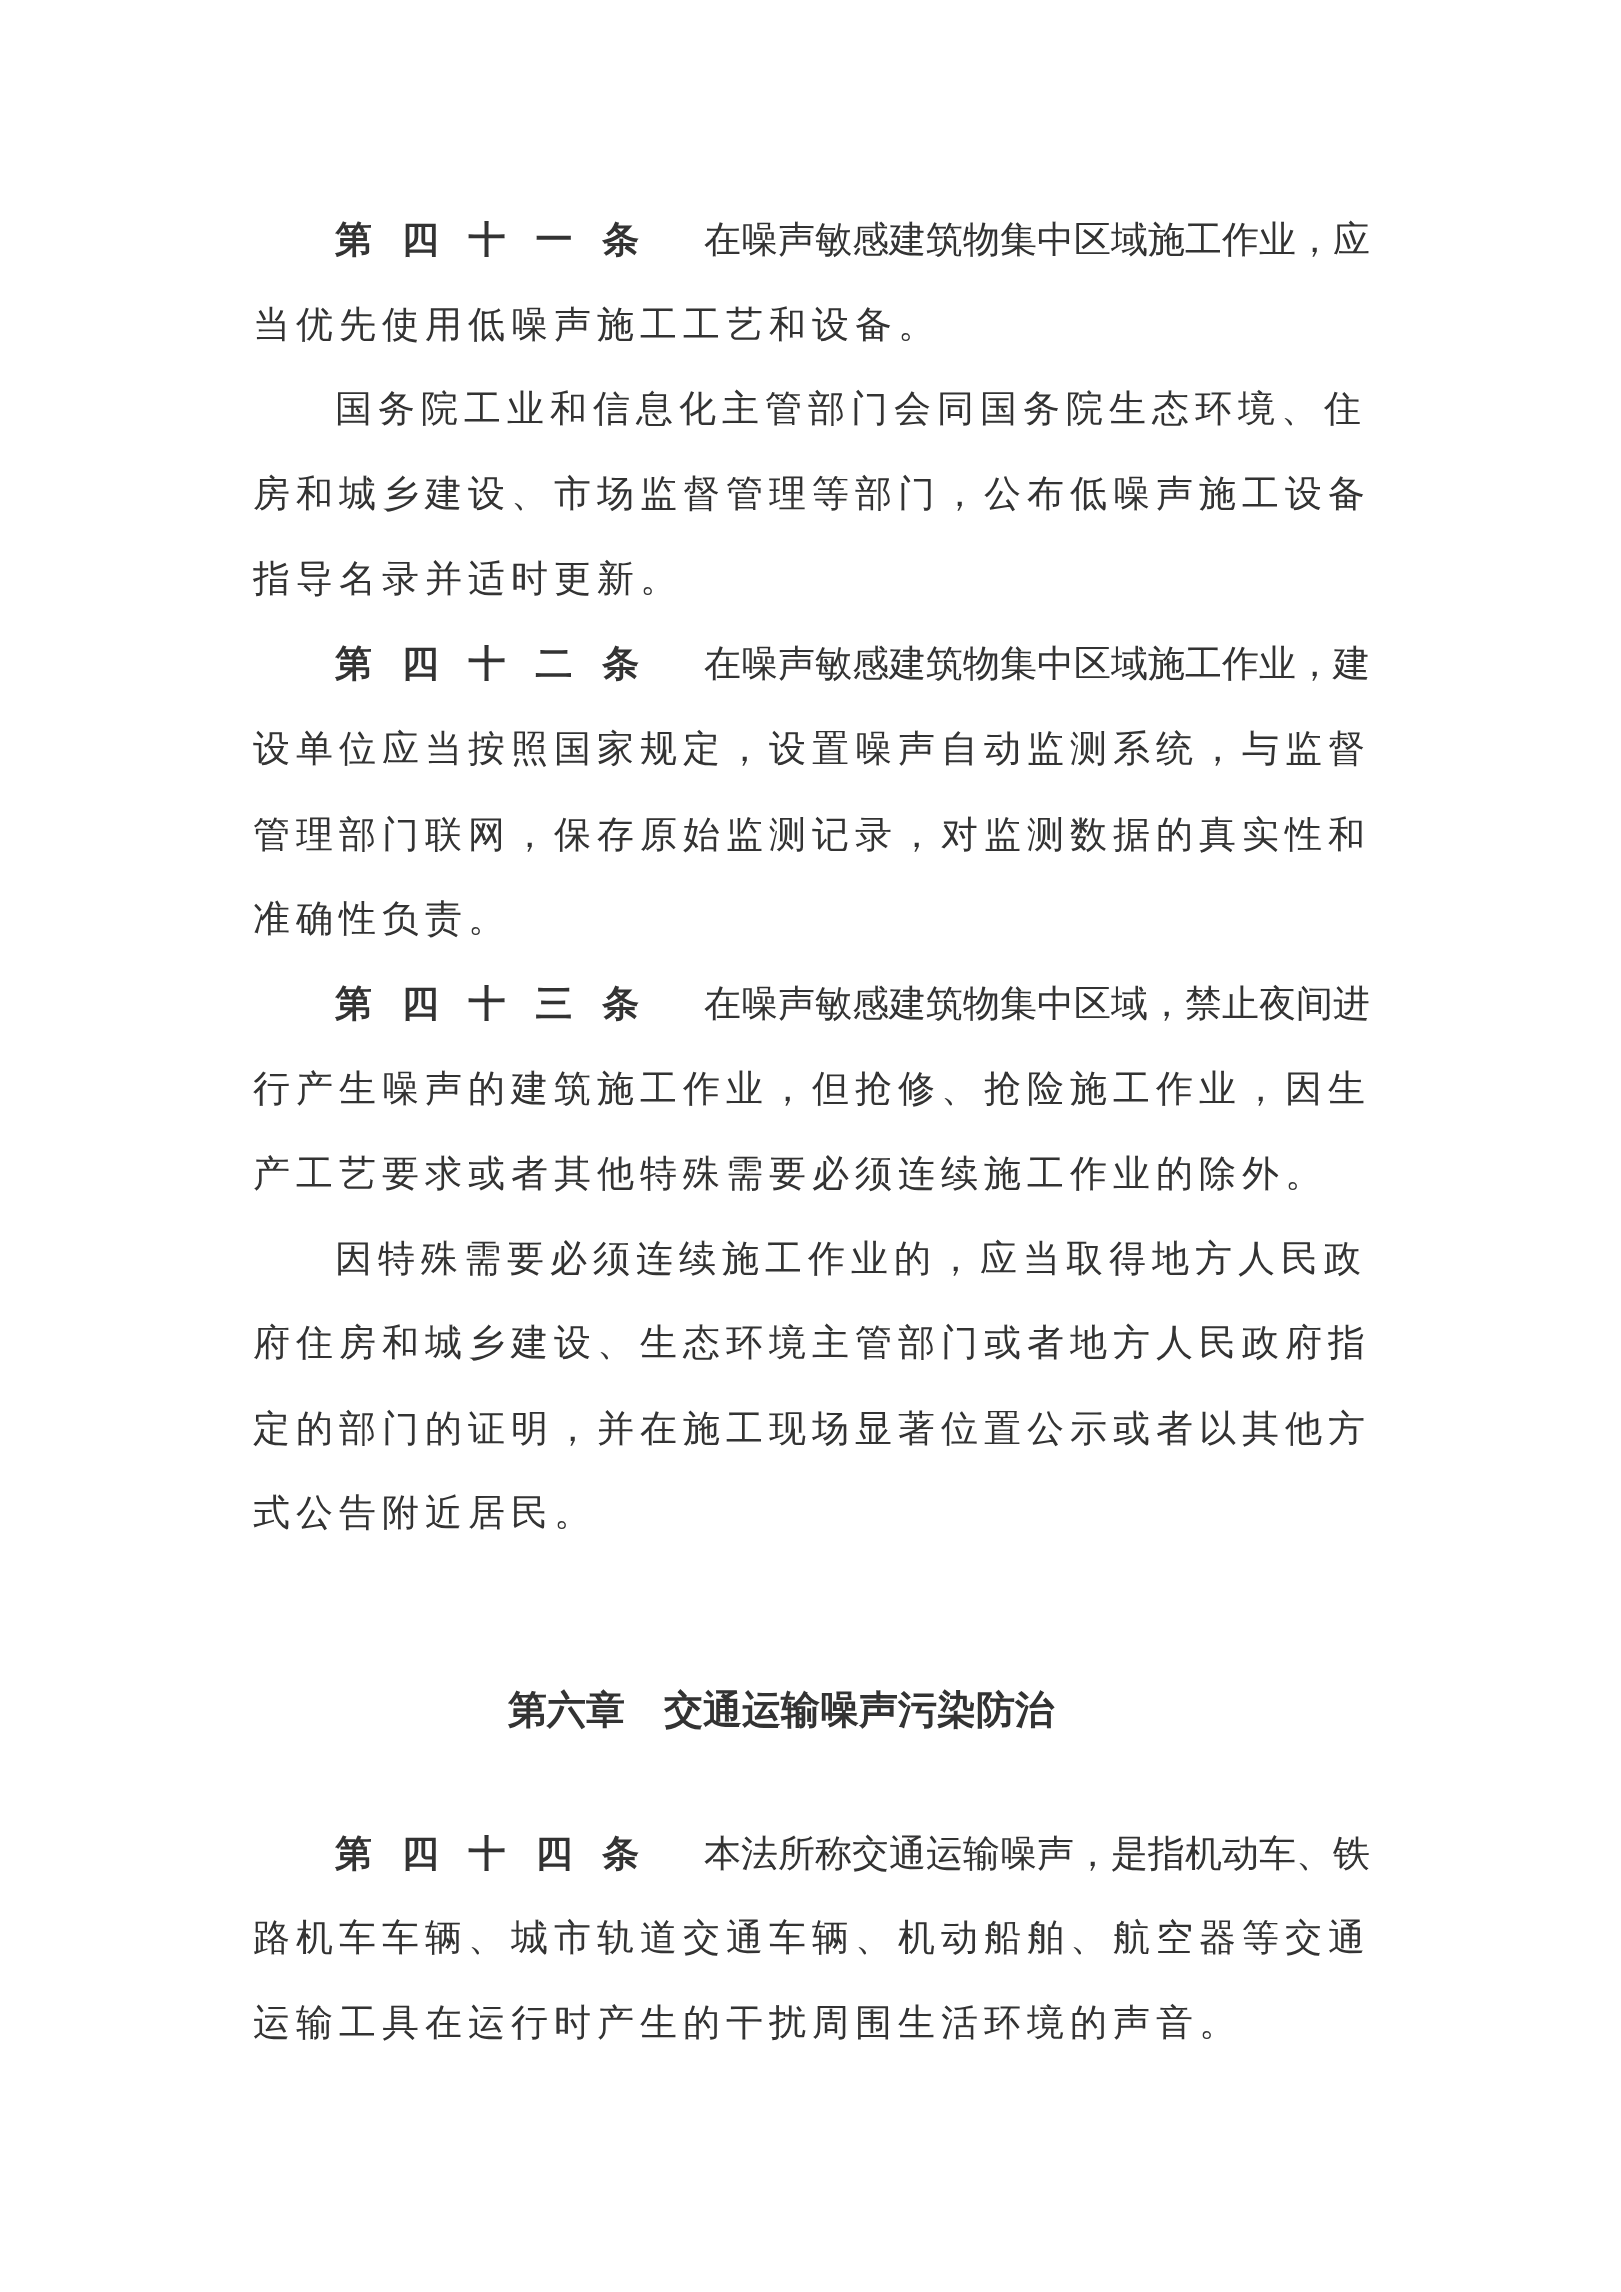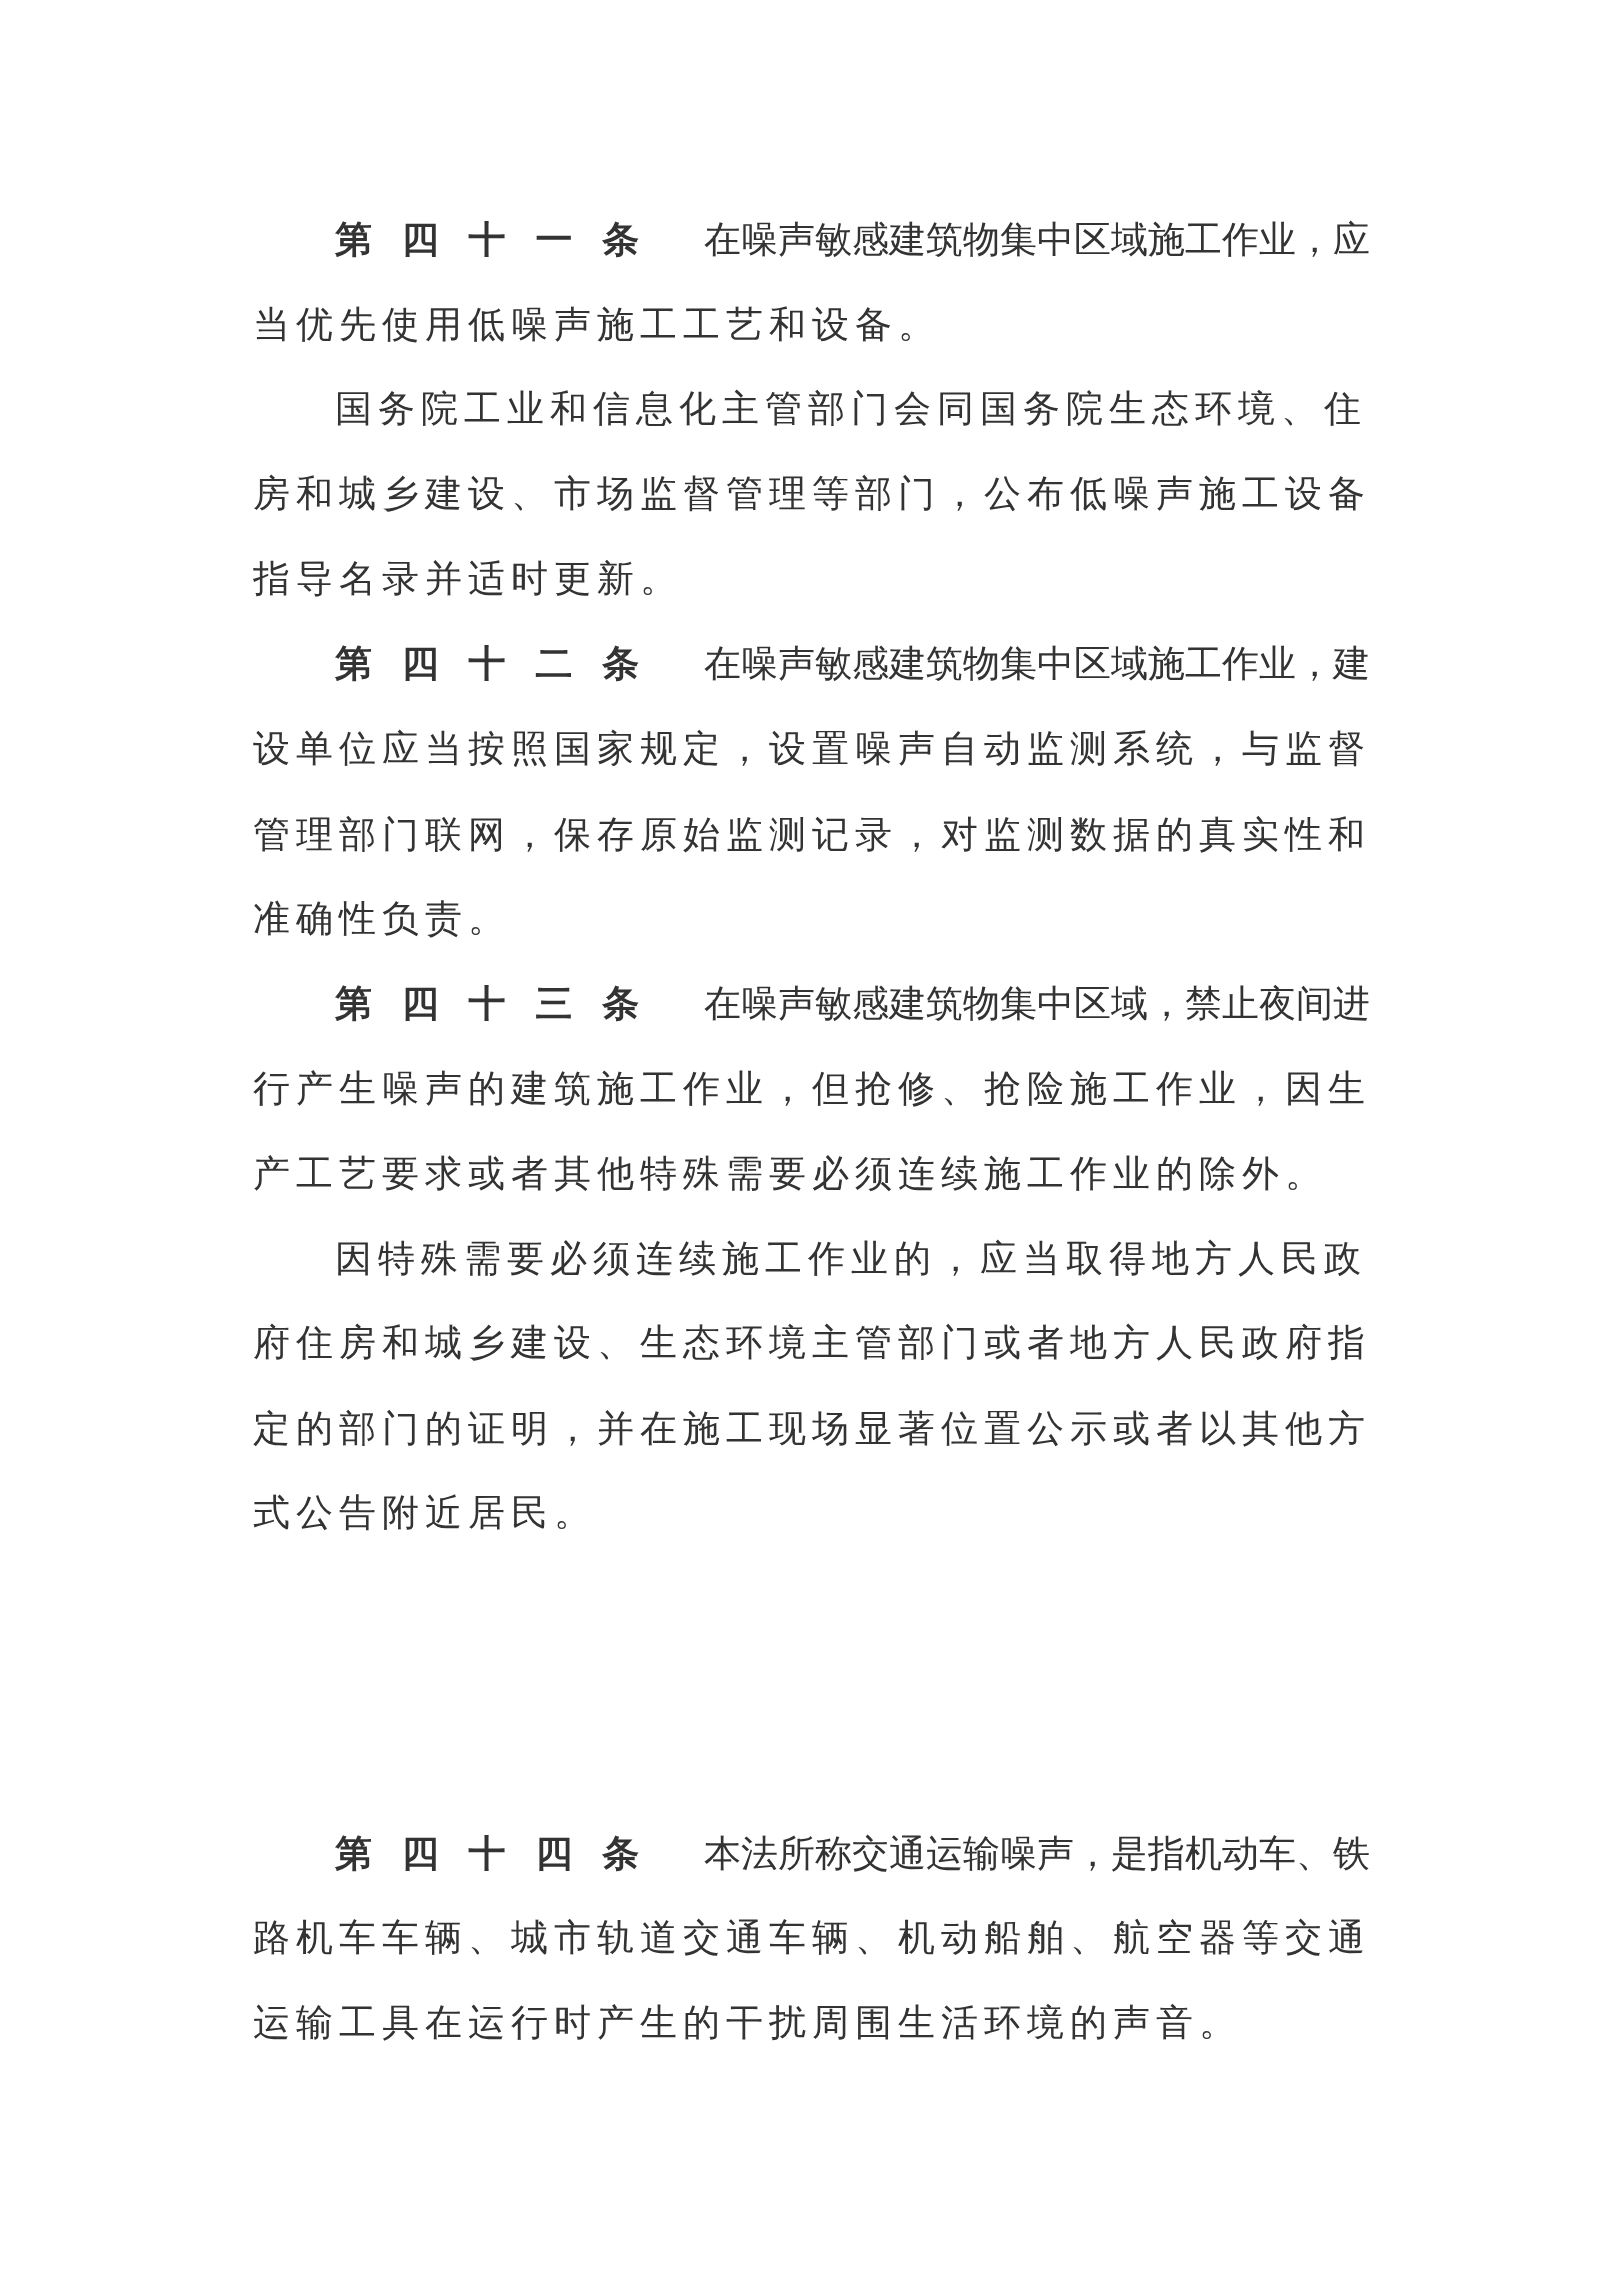--- a/index.html
+++ b/index.html
@@ -53,19 +53,20 @@
   <div class="line last" style="top: 897px; letter-spacing: 0px;"><span style="display: inline-block; width: 43px; text-align: center;">准</span><span style="display: inline-block; width: 43px; text-align: center;">确</span><span style="display: inline-block; width: 43px; text-align: center;">性</span><span style="display: inline-block; width: 43px; text-align: center;">负</span><span style="display: inline-block; width: 43px; text-align: center;">责</span><span style="display: inline-block; width: 43px; text-align: center;">。</span></div>
 
   <div class="line indent" style="top:982px;"><span class="article-head">第四十三条</span><span><span style="display: inline-block; width: 37px; text-align: center;">在</span><span style="display: inline-block; width: 37px; text-align: center;">噪</span><span style="display: inline-block; width: 37px; text-align: center;">声</span><span style="display: inline-block; width: 37px; text-align: center;">敏</span><span style="display: inline-block; width: 37px; text-align: center;">感</span><span style="display: inline-block; width: 37px; text-align: center;">建</span><span style="display: inline-block; width: 37px; text-align: center;">筑</span><span style="display: inline-block; width: 37px; text-align: center;">物</span><span style="display: inline-block; width: 37px; text-align: center;">集</span><span style="display: inline-block; width: 37px; text-align: center;">中</span><span style="display: inline-block; width: 37px; text-align: center;">区</span><span style="display: inline-block; width: 37px; text-align: center;">域</span><span style="display: inline-block; width: 37px; text-align: center;">，</span><span style="display: inline-block; width: 37px; text-align: center;">禁</span><span style="display: inline-block; width: 37px; text-align: center;">止</span><span style="display: inline-block; width: 37px; text-align: center;">夜</span><span style="display: inline-block; width: 37px; text-align: center;">间</span><span style="display: inline-block; width: 37px; text-align: center;">进</span></span></div>
   <div class="line" style="top:1067px;"><span style="display: inline-block; width: 43px; text-align: center;">行</span><span style="display: inline-block; width: 43px; text-align: center;">产</span><span style="display: inline-block; width: 43px; text-align: center;">生</span><span style="display: inline-block; width: 43px; text-align: center;">噪</span><span style="display: inline-block; width: 43px; text-align: center;">声</span><span style="display: inline-block; width: 43px; text-align: center;">的</span><span style="display: inline-block; width: 43px; text-align: center;">建</span><span style="display: inline-block; width: 43px; text-align: center;">筑</span><span style="display: inline-block; width: 43px; text-align: center;">施</span><span style="display: inline-block; width: 43px; text-align: center;">工</span><span style="display: inline-block; width: 43px; text-align: center;">作</span><span style="display: inline-block; width: 43px; text-align: center;">业</span><span style="display: inline-block; width: 43px; text-align: center;">，</span><span style="display: inline-block; width: 43px; text-align: center;">但</span><span style="display: inline-block; width: 43px; text-align: center;">抢</span><span style="display: inline-block; width: 43px; text-align: center;">修</span><span style="display: inline-block; width: 43px; text-align: center;">、</span><span style="display: inline-block; width: 43px; text-align: center;">抢</span><span style="display: inline-block; width: 43px; text-align: center;">险</span><span style="display: inline-block; width: 43px; text-align: center;">施</span><span style="display: inline-block; width: 43px; text-align: center;">工</span><span style="display: inline-block; width: 43px; text-align: center;">作</span><span style="display: inline-block; width: 43px; text-align: center;">业</span><span style="display: inline-block; width: 43px; text-align: center;">，</span><span style="display: inline-block; width: 43px; text-align: center;">因</span><span style="display: inline-block; width: 43px; text-align: center;">生</span></div>
   <div class="line last" style="top: 1152px; letter-spacing: 0px;"><span style="display: inline-block; width: 43px; text-align: center;">产</span><span style="display: inline-block; width: 43px; text-align: center;">工</span><span style="display: inline-block; width: 43px; text-align: center;">艺</span><span style="display: inline-block; width: 43px; text-align: center;">要</span><span style="display: inline-block; width: 43px; text-align: center;">求</span><span style="display: inline-block; width: 43px; text-align: center;">或</span><span style="display: inline-block; width: 43px; text-align: center;">者</span><span style="display: inline-block; width: 43px; text-align: center;">其</span><span style="display: inline-block; width: 43px; text-align: center;">他</span><span style="display: inline-block; width: 43px; text-align: center;">特</span><span style="display: inline-block; width: 43px; text-align: center;">殊</span><span style="display: inline-block; width: 43px; text-align: center;">需</span><span style="display: inline-block; width: 43px; text-align: center;">要</span><span style="display: inline-block; width: 43px; text-align: center;">必</span><span style="display: inline-block; width: 43px; text-align: center;">须</span><span style="display: inline-block; width: 43px; text-align: center;">连</span><span style="display: inline-block; width: 43px; text-align: center;">续</span><span style="display: inline-block; width: 43px; text-align: center;">施</span><span style="display: inline-block; width: 43px; text-align: center;">工</span><span style="display: inline-block; width: 43px; text-align: center;">作</span><span style="display: inline-block; width: 43px; text-align: center;">业</span><span style="display: inline-block; width: 43px; text-align: center;">的</span><span style="display: inline-block; width: 43px; text-align: center;">除</span><span style="display: inline-block; width: 43px; text-align: center;">外</span><span style="display: inline-block; width: 43px; text-align: center;">。</span></div>
   <div class="line indent" style="top:1237px;"><span style="display: inline-block; width: 43px; text-align: center;">因</span><span style="display: inline-block; width: 43px; text-align: center;">特</span><span style="display: inline-block; width: 43px; text-align: center;">殊</span><span style="display: inline-block; width: 43px; text-align: center;">需</span><span style="display: inline-block; width: 43px; text-align: center;">要</span><span style="display: inline-block; width: 43px; text-align: center;">必</span><span style="display: inline-block; width: 43px; text-align: center;">须</span><span style="display: inline-block; width: 43px; text-align: center;">连</span><span style="display: inline-block; width: 43px; text-align: center;">续</span><span style="display: inline-block; width: 43px; text-align: center;">施</span><span style="display: inline-block; width: 43px; text-align: center;">工</span><span style="display: inline-block; width: 43px; text-align: center;">作</span><span style="display: inline-block; width: 43px; text-align: center;">业</span><span style="display: inline-block; width: 43px; text-align: center;">的</span><span style="display: inline-block; width: 43px; text-align: center;">，</span><span style="display: inline-block; width: 43px; text-align: center;">应</span><span style="display: inline-block; width: 43px; text-align: center;">当</span><span style="display: inline-block; width: 43px; text-align: center;">取</span><span style="display: inline-block; width: 43px; text-align: center;">得</span><span style="display: inline-block; width: 43px; text-align: center;">地</span><span style="display: inline-block; width: 43px; text-align: center;">方</span><span style="display: inline-block; width: 43px; text-align: center;">人</span><span style="display: inline-block; width: 43px; text-align: center;">民</span><span style="display: inline-block; width: 43px; text-align: center;">政</span></div>
   <div class="line" style="top:1321px;"><span style="display: inline-block; width: 43px; text-align: center;">府</span><span style="display: inline-block; width: 43px; text-align: center;">住</span><span style="display: inline-block; width: 43px; text-align: center;">房</span><span style="display: inline-block; width: 43px; text-align: center;">和</span><span style="display: inline-block; width: 43px; text-align: center;">城</span><span style="display: inline-block; width: 43px; text-align: center;">乡</span><span style="display: inline-block; width: 43px; text-align: center;">建</span><span style="display: inline-block; width: 43px; text-align: center;">设</span><span style="display: inline-block; width: 43px; text-align: center;">、</span><span style="display: inline-block; width: 43px; text-align: center;">生</span><span style="display: inline-block; width: 43px; text-align: center;">态</span><span style="display: inline-block; width: 43px; text-align: center;">环</span><span style="display: inline-block; width: 43px; text-align: center;">境</span><span style="display: inline-block; width: 43px; text-align: center;">主</span><span style="display: inline-block; width: 43px; text-align: center;">管</span><span style="display: inline-block; width: 43px; text-align: center;">部</span><span style="display: inline-block; width: 43px; text-align: center;">门</span><span style="display: inline-block; width: 43px; text-align: center;">或</span><span style="display: inline-block; width: 43px; text-align: center;">者</span><span style="display: inline-block; width: 43px; text-align: center;">地</span><span style="display: inline-block; width: 43px; text-align: center;">方</span><span style="display: inline-block; width: 43px; text-align: center;">人</span><span style="display: inline-block; width: 43px; text-align: center;">民</span><span style="display: inline-block; width: 43px; text-align: center;">政</span><span style="display: inline-block; width: 43px; text-align: center;">府</span><span style="display: inline-block; width: 43px; text-align: center;">指</span></div>
   <div class="line" style="top:1407px;"><span style="display: inline-block; width: 43px; text-align: center;">定</span><span style="display: inline-block; width: 43px; text-align: center;">的</span><span style="display: inline-block; width: 43px; text-align: center;">部</span><span style="display: inline-block; width: 43px; text-align: center;">门</span><span style="display: inline-block; width: 43px; text-align: center;">的</span><span style="display: inline-block; width: 43px; text-align: center;">证</span><span style="display: inline-block; width: 43px; text-align: center;">明</span><span style="display: inline-block; width: 43px; text-align: center;">，</span><span style="display: inline-block; width: 43px; text-align: center;">并</span><span style="display: inline-block; width: 43px; text-align: center;">在</span><span style="display: inline-block; width: 43px; text-align: center;">施</span><span style="display: inline-block; width: 43px; text-align: center;">工</span><span style="display: inline-block; width: 43px; text-align: center;">现</span><span style="display: inline-block; width: 43px; text-align: center;">场</span><span style="display: inline-block; width: 43px; text-align: center;">显</span><span style="display: inline-block; width: 43px; text-align: center;">著</span><span style="display: inline-block; width: 43px; text-align: center;">位</span><span style="display: inline-block; width: 43px; text-align: center;">置</span><span style="display: inline-block; width: 43px; text-align: center;">公</span><span style="display: inline-block; width: 43px; text-align: center;">示</span><span style="display: inline-block; width: 43px; text-align: center;">或</span><span style="display: inline-block; width: 43px; text-align: center;">者</span><span style="display: inline-block; width: 43px; text-align: center;">以</span><span style="display: inline-block; width: 43px; text-align: center;">其</span><span style="display: inline-block; width: 43px; text-align: center;">他</span><span style="display: inline-block; width: 43px; text-align: center;">方</span></div>
   <div class="line last" style="top: 1491px; letter-spacing: 0px;"><span style="display: inline-block; width: 43px; text-align: center;">式</span><span style="display: inline-block; width: 43px; text-align: center;">公</span><span style="display: inline-block; width: 43px; text-align: center;">告</span><span style="display: inline-block; width: 43px; text-align: center;">附</span><span style="display: inline-block; width: 43px; text-align: center;">近</span><span style="display: inline-block; width: 43px; text-align: center;">居</span><span style="display: inline-block; width: 43px; text-align: center;">民</span><span style="display: inline-block; width: 43px; text-align: center;">。</span></div>
 
+  <div class="chapter"><span>第六章</span><span class="gap"></span><span>交通运输噪声污染防治</span></div>
 
   <div class="line indent" style="top:1832px;"><span class="article-head">第四十四条</span><span><span style="display: inline-block; width: 37px; text-align: center;">本</span><span style="display: inline-block; width: 37px; text-align: center;">法</span><span style="display: inline-block; width: 37px; text-align: center;">所</span><span style="display: inline-block; width: 37px; text-align: center;">称</span><span style="display: inline-block; width: 37px; text-align: center;">交</span><span style="display: inline-block; width: 37px; text-align: center;">通</span><span style="display: inline-block; width: 37px; text-align: center;">运</span><span style="display: inline-block; width: 37px; text-align: center;">输</span><span style="display: inline-block; width: 37px; text-align: center;">噪</span><span style="display: inline-block; width: 37px; text-align: center;">声</span><span style="display: inline-block; width: 37px; text-align: center;">，</span><span style="display: inline-block; width: 37px; text-align: center;">是</span><span style="display: inline-block; width: 37px; text-align: center;">指</span><span style="display: inline-block; width: 37px; text-align: center;">机</span><span style="display: inline-block; width: 37px; text-align: center;">动</span><span style="display: inline-block; width: 37px; text-align: center;">车</span><span style="display: inline-block; width: 37px; text-align: center;">、</span><span style="display: inline-block; width: 37px; text-align: center;">铁</span></span></div>
   <div class="line" style="top:1916px;"><span style="display: inline-block; width: 43px; text-align: center;">路</span><span style="display: inline-block; width: 43px; text-align: center;">机</span><span style="display: inline-block; width: 43px; text-align: center;">车</span><span style="display: inline-block; width: 43px; text-align: center;">车</span><span style="display: inline-block; width: 43px; text-align: center;">辆</span><span style="display: inline-block; width: 43px; text-align: center;">、</span><span style="display: inline-block; width: 43px; text-align: center;">城</span><span style="display: inline-block; width: 43px; text-align: center;">市</span><span style="display: inline-block; width: 43px; text-align: center;">轨</span><span style="display: inline-block; width: 43px; text-align: center;">道</span><span style="display: inline-block; width: 43px; text-align: center;">交</span><span style="display: inline-block; width: 43px; text-align: center;">通</span><span style="display: inline-block; width: 43px; text-align: center;">车</span><span style="display: inline-block; width: 43px; text-align: center;">辆</span><span style="display: inline-block; width: 43px; text-align: center;">、</span><span style="display: inline-block; width: 43px; text-align: center;">机</span><span style="display: inline-block; width: 43px; text-align: center;">动</span><span style="display: inline-block; width: 43px; text-align: center;">船</span><span style="display: inline-block; width: 43px; text-align: center;">舶</span><span style="display: inline-block; width: 43px; text-align: center;">、</span><span style="display: inline-block; width: 43px; text-align: center;">航</span><span style="display: inline-block; width: 43px; text-align: center;">空</span><span style="display: inline-block; width: 43px; text-align: center;">器</span><span style="display: inline-block; width: 43px; text-align: center;">等</span><span style="display: inline-block; width: 43px; text-align: center;">交</span><span style="display: inline-block; width: 43px; text-align: center;">通</span></div>
   <div class="line last" style="top: 2001px; letter-spacing: 0px;"><span style="display: inline-block; width: 43px; text-align: center;">运</span><span style="display: inline-block; width: 43px; text-align: center;">输</span><span style="display: inline-block; width: 43px; text-align: center;">工</span><span style="display: inline-block; width: 43px; text-align: center;">具</span><span style="display: inline-block; width: 43px; text-align: center;">在</span><span style="display: inline-block; width: 43px; text-align: center;">运</span><span style="display: inline-block; width: 43px; text-align: center;">行</span><span style="display: inline-block; width: 43px; text-align: center;">时</span><span style="display: inline-block; width: 43px; text-align: center;">产</span><span style="display: inline-block; width: 43px; text-align: center;">生</span><span style="display: inline-block; width: 43px; text-align: center;">的</span><span style="display: inline-block; width: 43px; text-align: center;">干</span><span style="display: inline-block; width: 43px; text-align: center;">扰</span><span style="display: inline-block; width: 43px; text-align: center;">周</span><span style="display: inline-block; width: 43px; text-align: center;">围</span><span style="display: inline-block; width: 43px; text-align: center;">生</span><span style="display: inline-block; width: 43px; text-align: center;">活</span><span style="display: inline-block; width: 43px; text-align: center;">环</span><span style="display: inline-block; width: 43px; text-align: center;">境</span><span style="display: inline-block; width: 43px; text-align: center;">的</span><span style="display: inline-block; width: 43px; text-align: center;">声</span><span style="display: inline-block; width: 43px; text-align: center;">音</span><span style="display: inline-block; width: 43px; text-align: center;">。</span></div>
 
 </div>
 
 
 </body></html>

